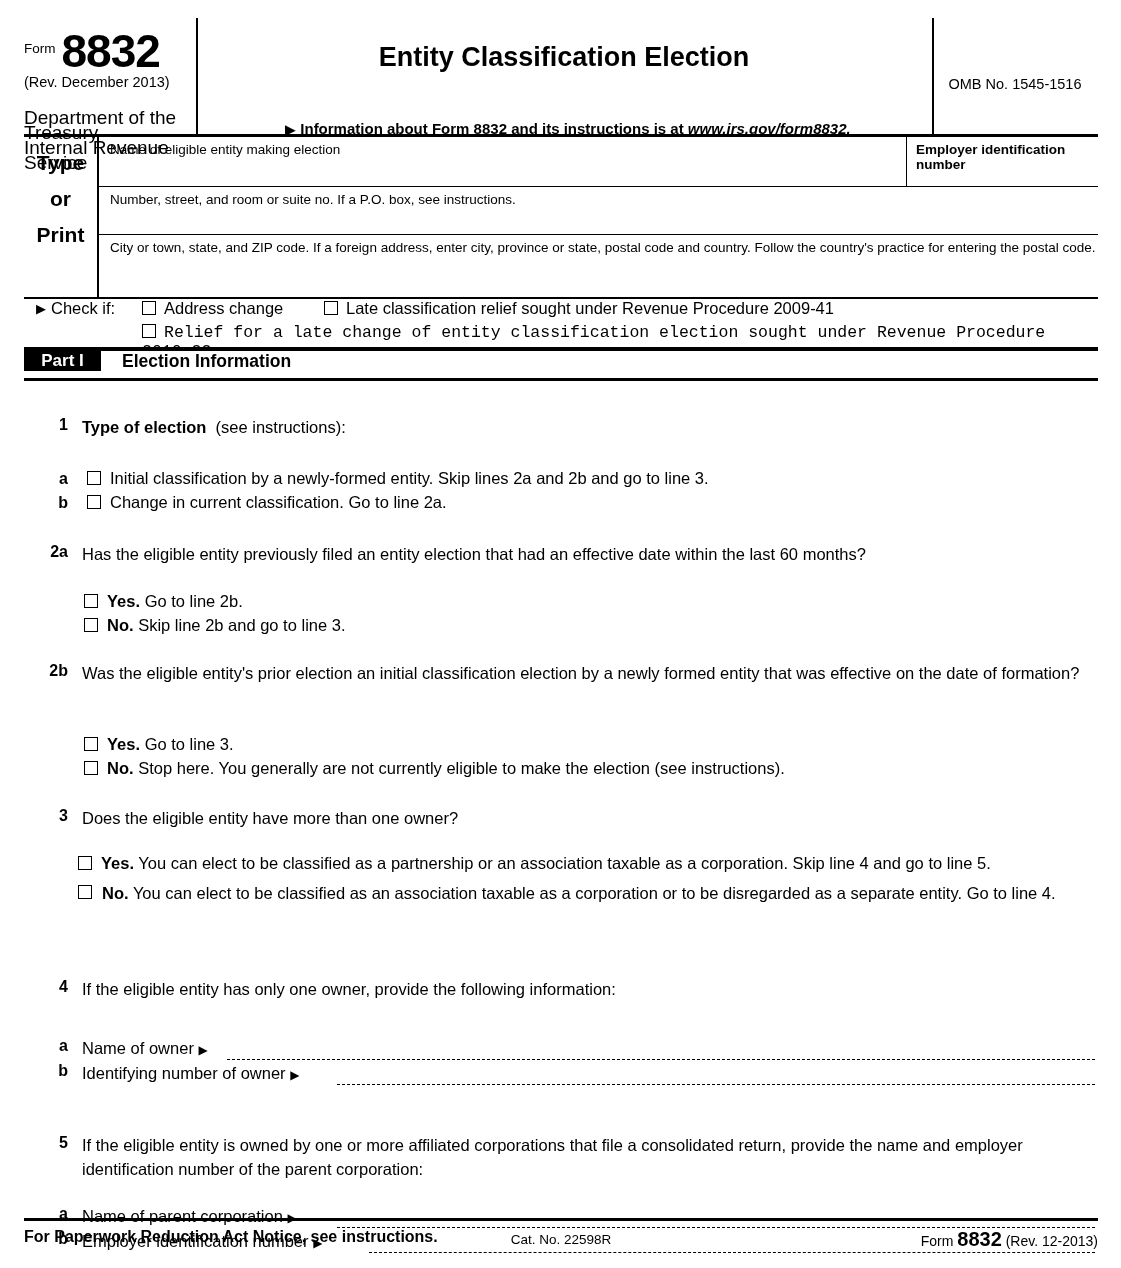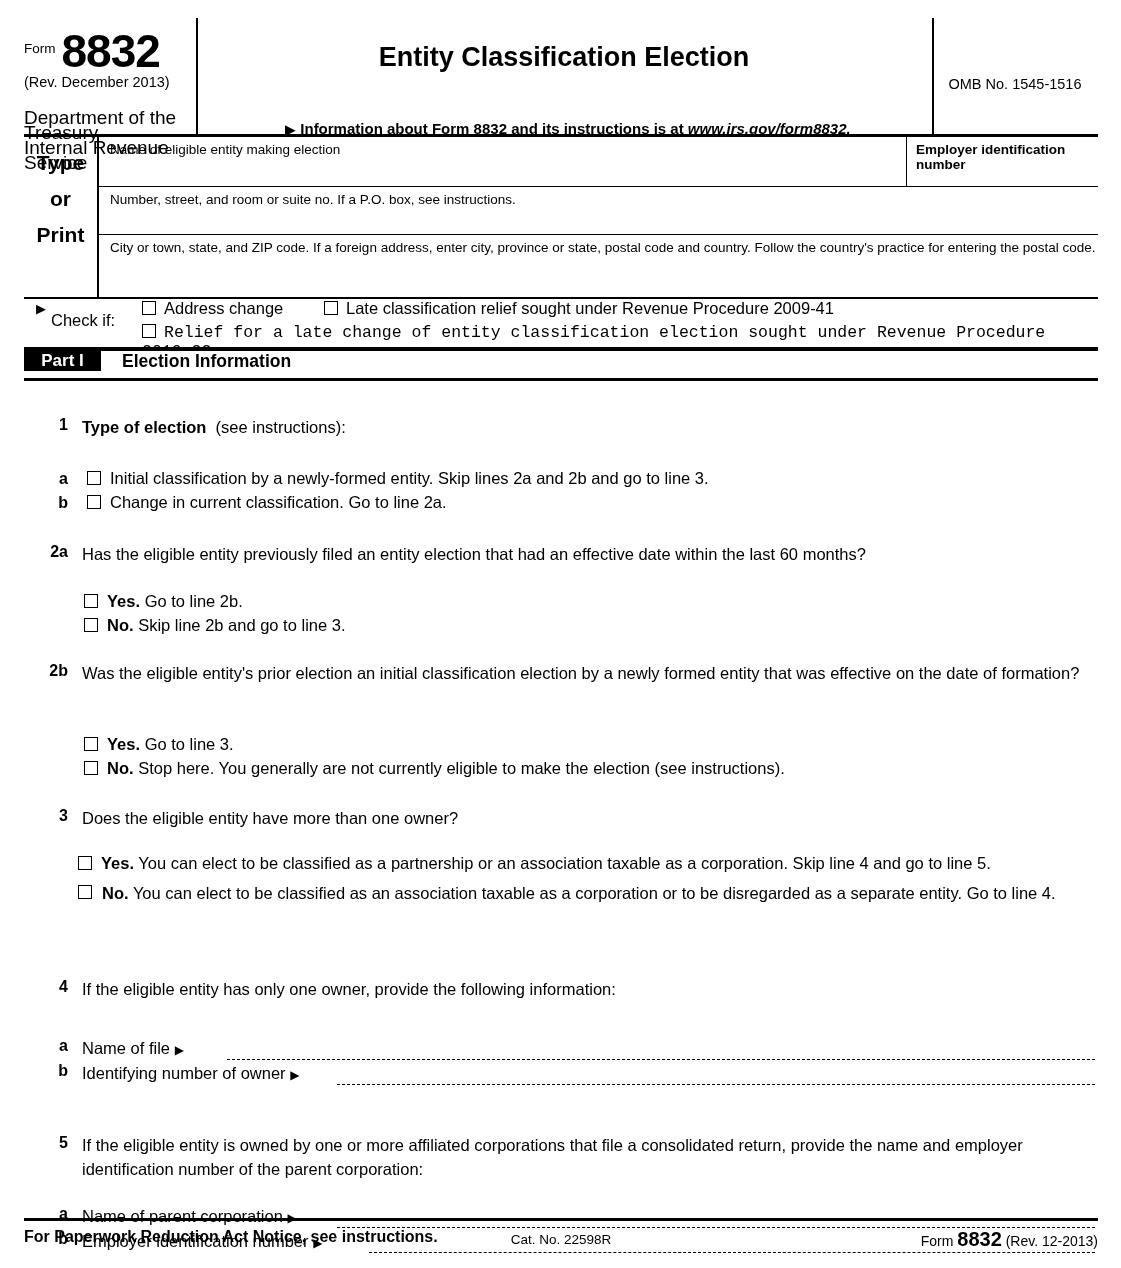--- a/index.html
+++ b/index.html
@@ -184,21 +184,21 @@
   }
   .checkif-arrow {
     position: absolute;
     left: 12px;
     top: 2px;
     font-size: 13px;
   }
   .checkif-label {
     position: absolute;
     left: 27px;
-    top: 12px;
+    top: 0px;
   }
   .cb {
     display: inline-block;
     width: 14px;
     height: 14px;
     border: 1.6px solid #000;
     box-sizing: border-box;
     background: #fff;
     vertical-align: -1px;
   }
@@ -408,21 +408,21 @@
       <div class="sub-opt" style="left:54px; top:500px; width:1022px;">
         <span class="cb" style="float:left; margin-top:4px;"></span>
           <span class="txt" style="display:block; margin-left:24px; line-height:24px;"><span class="bold">No.</span><span> You can elect to be classified as an association taxable as a corporation or to be disregarded as a separate entity. Go to  line 4.</span></span>
       </div>
 
       <div class="num" style="left:14px; top:597px; width:30px;">4</div>
       <div class="txtblk" style="left:58px; top:596px;">If the eligible entity has only one owner, provide the following information:</div>
 
       <div class="num" style="left:14px; top:656px; width:30px;">a</div>
       <div class="txtblk" style="left:58px; top:655px;">
-        <span>Name of file</span> <span class="arrowmark">▶</span>
+        <span>Name of owner</span> <span class="arrowmark">▶</span>
       </div>
       <div class="leader" style="left:203px; top:678px; width:868px;"></div>
 
       <div class="num" style="left:14px; top:681px; width:30px;">b</div>
       <div class="txtblk" style="left:58px; top:680px;">
         <span>Identifying number of owner</span> <span class="arrowmark">▶</span>
       </div>
       <div class="leader" style="left:313px; top:703px; width:758px;"></div>
 
       <div class="num" style="left:14px; top:753px; width:30px;">5</div>

